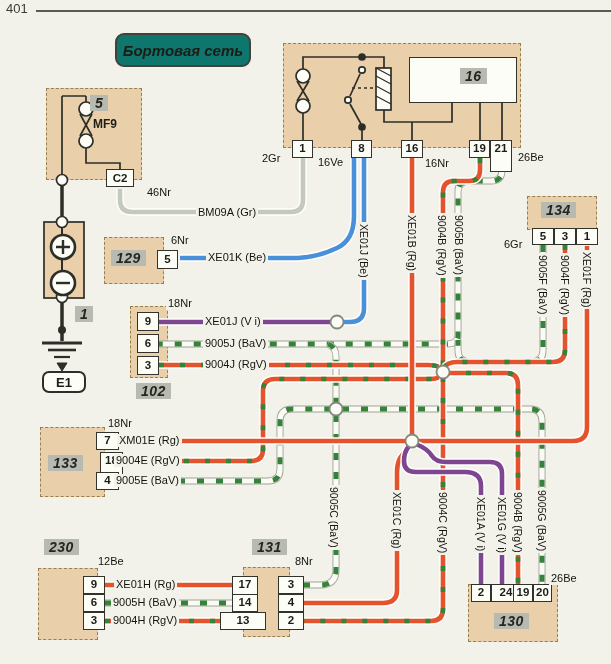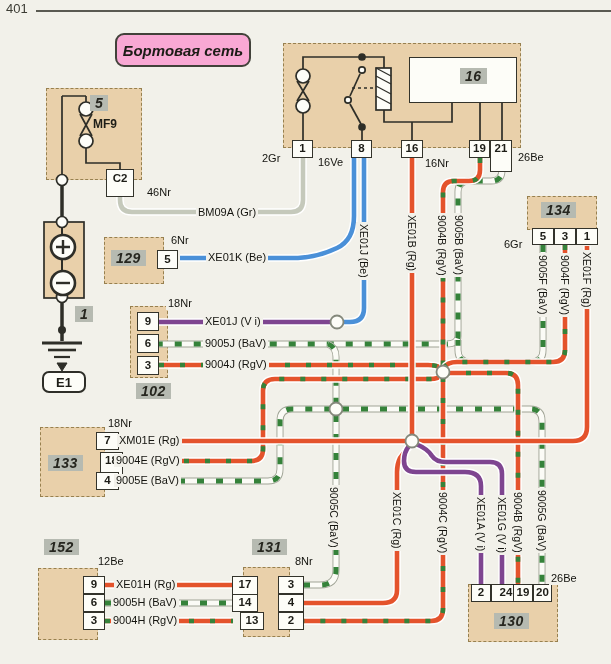--- a/index.html
+++ b/index.html
@@ -13,21 +13,21 @@
   .chip{position:absolute;background:#b6bab1;color:#26261f;font-weight:bold;font-style:italic;
         font-size:14px;line-height:16px;padding:0 5px;letter-spacing:.5px;}
   
   .pin{position:absolute;background:#fdfdf8;border:1.6px solid #33332b;box-sizing:border-box;
        color:#1d1d17;font-weight:bold;font-size:11.5px;text-align:center;}
   
   .wl{position:absolute;background:#f2f1ea;color:#14140f;font-size:11px;line-height:13px;
       padding:0 2px;white-space:nowrap;}
   .wlv{position:absolute;background:#f2f1ea;color:#14140f;font-size:10.5px;line-height:15px;
        writing-mode:vertical-rl;text-orientation:mixed;padding:2px 0;white-space:nowrap;}
-  .titlebox{position:absolute;left:115px;top:33px;width:132px;height:30px;background:#f9a8d4;
+  .titlebox{position:absolute;left:115px;top:33px;width:132px;height:30px;background:#0f766e;
             border:2px solid #42423a;border-radius:9px;display:flex;align-items:center;justify-content:center;
             font-size:15px;font-weight:bold;font-style:italic;color:#1c1c16;}
   .pagenum{position:absolute;left:6px;top:1px;font-size:13px;color:#3c3c34;}
   .pageline{position:absolute;left:36px;top:10px;width:575px;height:2px;background:#5a5a52;}
   .subbox{position:absolute;left:409px;top:57px;width:108px;height:46px;background:#fdfdf8;
           border:1.7px solid #33332b;box-sizing:border-box;}
   .e1box{position:absolute;left:42px;top:371px;width:44px;height:22px;background:#fdfdf8;
          border:2px solid #2e2e28;border-radius:7px;box-sizing:border-box;text-align:center;
          font-size:13px;font-weight:bold;line-height:19px;color:#1d1d17;}
   .mf9{position:absolute;left:93px;top:117px;font-size:12px;font-weight:bold;color:#1d1d17;}
@@ -220,30 +220,30 @@
     </g>
   </svg>
 
   <div class="subbox"></div>
 
   <div class="chip" style="left:90px;top:95px">5</div>
   <div class="chip" style="left:460px;top:68px">16</div>
   <div class="chip" style="left:111px;top:250px">129</div>
   <div class="chip" style="left:136px;top:383px">102</div>
   <div class="chip" style="left:48px;top:455px">133</div>
-  <div class="chip" style="left:44px;top:539px">152</div>
+  <div class="chip" style="left:44px;top:539px">230</div>
   <div class="chip" style="left:252px;top:539px">131</div>
   <div class="chip" style="left:541px;top:202px">134</div>
   <div class="chip" style="left:494px;top:613px">130</div>
   <div class="chip" style="left:75px;top:306px">1</div>
 
   <div class="mf9">MF9</div>
   <div class="e1box">E1</div>
 
-  <div class="pin" style="left:106px;top:169px;width:28px;height:28px;line-height:16px">C2</div>
+  <div class="pin" style="left:106px;top:169px;width:28px;height:18px;line-height:16px">C2</div>
 
   <div class="pin" style="left:292px;top:140px;width:21px;height:18px;line-height:15px">1</div>
   <div class="pin" style="left:351px;top:140px;width:21px;height:18px;line-height:15px">8</div>
   <div class="pin" style="left:401px;top:140px;width:22px;height:18px;line-height:15px">16</div>
   <div class="pin" style="left:469px;top:140px;width:21px;height:18px;line-height:15px">19</div>
   <div class="pin" style="left:490px;top:140px;width:22px;height:32px;line-height:15px">21</div>
 
   <div class="pin" style="left:157px;top:250px;width:21px;height:19px;line-height:16px">5</div>
 
   <div class="pin" style="left:137px;top:312px;width:22px;height:19px;line-height:16px">9</div>
@@ -253,21 +253,21 @@
   <div class="pin" style="left:96px;top:432px;width:23px;height:18px;line-height:15px">7</div>
   <div class="pin" style="left:100px;top:452px;width:23px;height:32px;line-height:15px">18</div>
   <div class="pin" style="left:96px;top:472px;width:23px;height:18px;line-height:15px">4</div>
 
   <div class="pin" style="left:83px;top:576px;width:22px;height:18px;line-height:15px">9</div>
   <div class="pin" style="left:83px;top:594px;width:22px;height:18px;line-height:15px">6</div>
   <div class="pin" style="left:83px;top:612px;width:22px;height:18px;line-height:15px">3</div>
 
   <div class="pin" style="left:232px;top:576px;width:26px;height:34px;line-height:15px">17</div>
   <div class="pin" style="left:232px;top:594px;width:26px;height:18px;line-height:15px">14</div>
-  <div class="pin" style="left:240px;top:612px;width:24px;height:18px;line-height:15px">13</div>
+  <div class="pin" style="left:220px;top:612px;width:46px;height:18px;line-height:15px">13</div>
   <div class="pin" style="left:278px;top:576px;width:26px;height:18px;line-height:15px">3</div>
   <div class="pin" style="left:278px;top:594px;width:26px;height:18px;line-height:15px">4</div>
   <div class="pin" style="left:278px;top:612px;width:26px;height:18px;line-height:15px">2</div>
 
   <div class="pin" style="left:532px;top:228px;width:22px;height:17px;line-height:14px">5</div>
   <div class="pin" style="left:554px;top:228px;width:22px;height:17px;line-height:14px">3</div>
   <div class="pin" style="left:576px;top:228px;width:22px;height:17px;line-height:14px">1</div>
 
   <div class="pin" style="left:471px;top:584px;width:20px;height:18px;line-height:15px">2</div>
   <div class="pin" style="left:491px;top:584px;width:30px;height:18px;line-height:15px">24</div>

